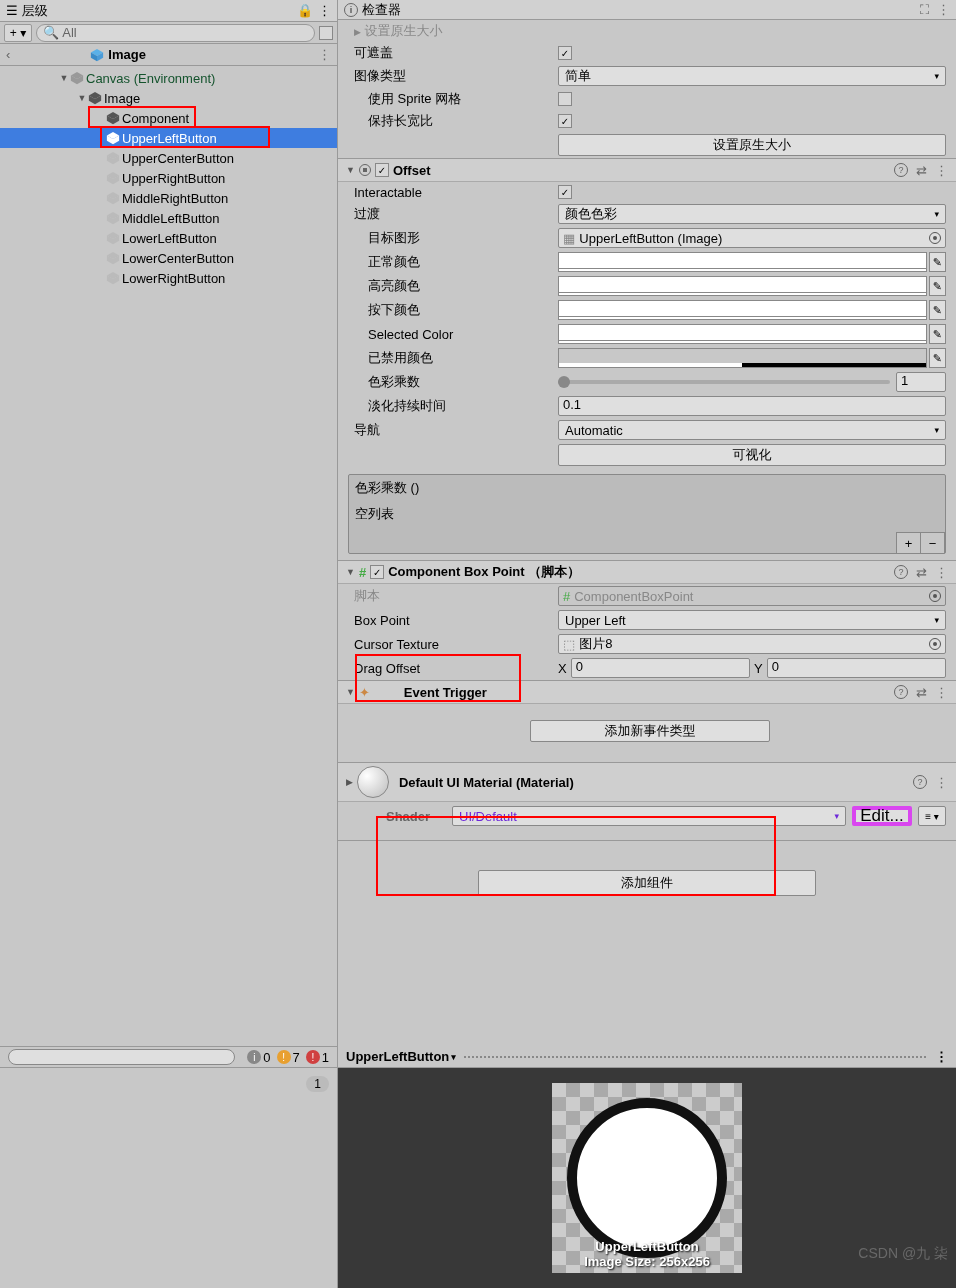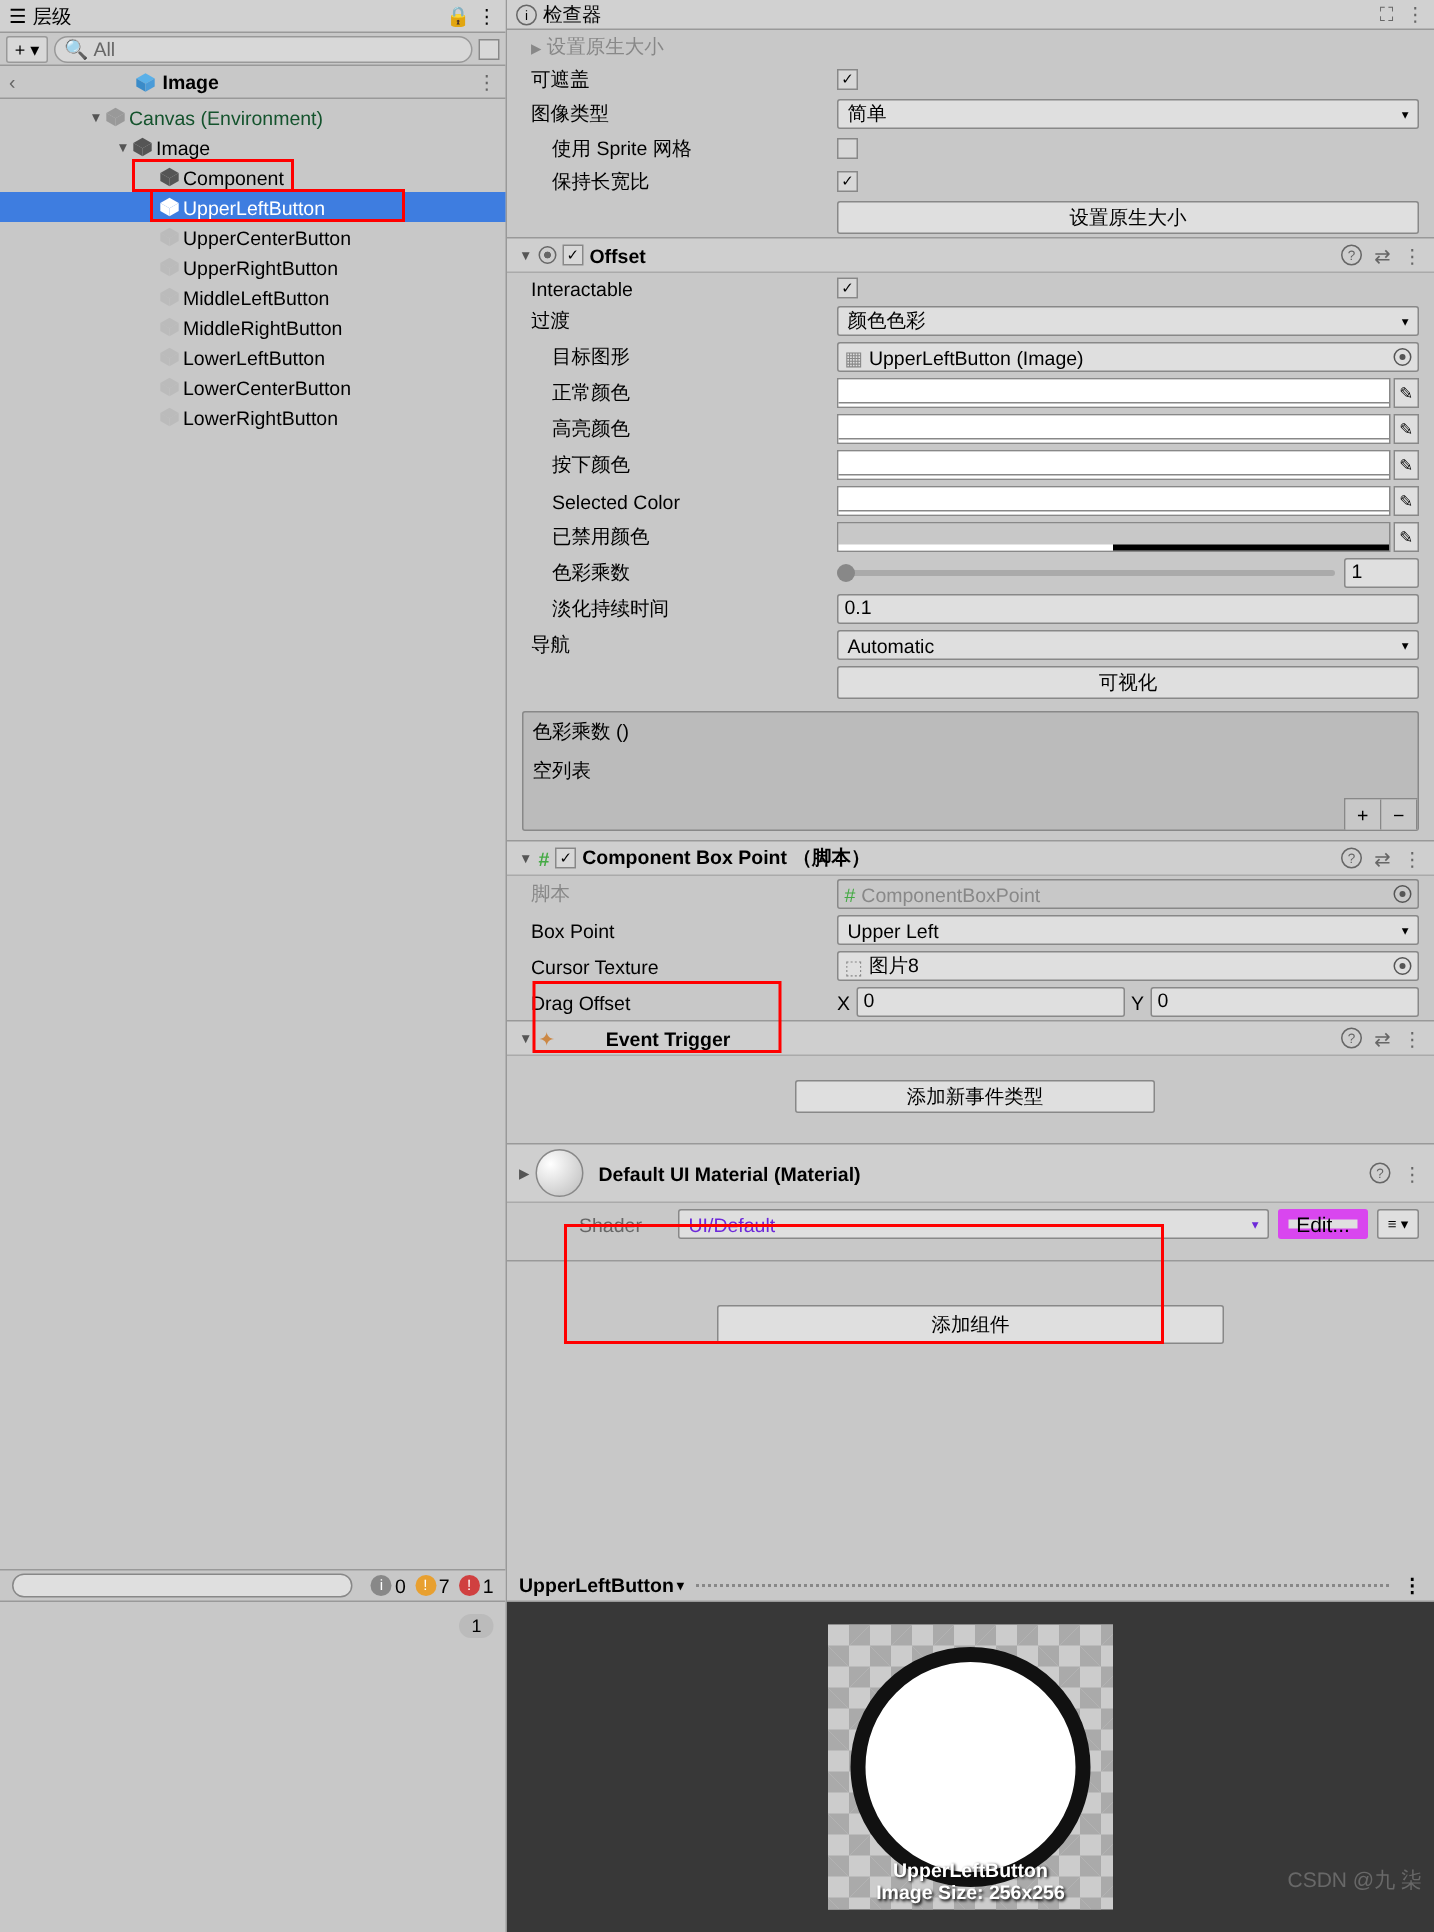--- a/index.html
+++ b/index.html
@@ -61,22 +61,22 @@
 .comp-header .fold { font-size: 9px; color: #555; }
 .comp-header .comp-title { font-weight: bold; }
 .comp-header .comp-right { margin-left: auto; display: flex; gap: 8px; color: #666; align-items: center; }
 .help-icon { width: 14px; height: 14px; border: 1px solid #666; border-radius: 50%; font-size: 9px; display: flex; align-items: center; justify-content: center; }
 
 .event-box { margin: 6px 10px; background: #bbb; border: 1px solid #888; border-radius: 2px; padding: 4px 6px; min-height: 80px; position: relative; }
 .event-box-title { font-size: 13px; margin-bottom: 8px; }
 .event-footer { position: absolute; bottom: 0; right: 0; display: flex; border-top: 1px solid #888; border-left: 1px solid #888; }
 .event-footer div { width: 24px; height: 20px; display: flex; align-items: center; justify-content: center; background: #c8c8c8; border-right: 1px solid #888; }
 .shader-row { display: flex; align-items: center; padding: 4px 10px; gap: 6px; }
-.shader-label { color: #666; width: 60px; }
-.edit-btn { width: 60px; height: 20px; background: #dfdfdf; border: 7px solid #d946ef; border-radius: 2px; display: flex; align-items: center; justify-content: center; font-size: 14px; }
+.shader-label { color: #666; width: 60px; font-weight: bold; }
+.edit-btn { width: 60px; height: 20px; background: #dfdfdf; border: 4px solid #d946ef; border-radius: 2px; display: flex; align-items: center; justify-content: center; font-size: 17px; }
 
 .bottom-section { height: 242px; display: flex; }
 .bottom-left { width: 338px; border-right: 1px solid #999; }
 .bottom-right { flex: 1; background: #383838; display: flex; flex-direction: column; }
 .status-bar { height: 22px; background: #c8c8c8; border-top: 1px solid #999; border-bottom: 1px solid #999; display: flex; align-items: center; justify-content: flex-end; padding: 0 8px; gap: 6px; font-size: 12px; }
 .badge { display: flex; align-items: center; gap: 2px; }
 .badge .ico { width: 14px; height: 14px; border-radius: 50%; display: flex; align-items: center; justify-content: center; font-size: 10px; color: white; }
 .preview-header { height: 22px; background: #c8c8c8; border-bottom: 1px solid #999; display: flex; align-items: center; padding: 0 8px; font-weight: bold; }
 .preview-area { flex: 1; display: flex; align-items: center; justify-content: center; background: #383838; position: relative; }
 .checker { width: 190px; height: 190px; background-image: linear-gradient(45deg, #aaa 25%, transparent 25%), linear-gradient(-45deg, #aaa 25%, transparent 25%), linear-gradient(45deg, transparent 75%, #aaa 75%), linear-gradient(-45deg, transparent 75%, #aaa 75%); background-size: 28px 28px; background-position: 0 0, 0 14px, 14px -14px, -14px 0; background-color: #ccc; display: flex; align-items: center; justify-content: center; position: relative; }
@@ -175,30 +175,30 @@
           </svg>
           <span class="tree-label">UpperRightButton</span>
         </div>
         <div class="tree-row" style="padding-left: 94px;">
           <span class="tree-arrow"></span>
           <svg class="cube-svg tree-cube" viewBox="0 0 16 16">
             <polygon points="8,1 15,5 8,9 1,5" fill="#bbb"></polygon>
             <polygon points="1,5 8,9 8,15 1,11" fill="#bbb"></polygon>
             <polygon points="15,5 8,9 8,15 15,11" fill="#bbb"></polygon>
           </svg>
+          <span class="tree-label">MiddleRightButton</span>
+        </div>
+        <div class="tree-row" style="padding-left: 94px;">
+          <span class="tree-arrow"></span>
+          <svg class="cube-svg tree-cube" viewBox="0 0 16 16">
+            <polygon points="8,1 15,5 8,9 1,5" fill="#bbb"></polygon>
+            <polygon points="1,5 8,9 8,15 1,11" fill="#bbb"></polygon>
+            <polygon points="15,5 8,9 8,15 15,11" fill="#bbb"></polygon>
+          </svg>
           <span class="tree-label">MiddleLeftButton</span>
-        </div>
-        <div class="tree-row" style="padding-left: 94px;">
-          <span class="tree-arrow"></span>
-          <svg class="cube-svg tree-cube" viewBox="0 0 16 16">
-            <polygon points="8,1 15,5 8,9 1,5" fill="#bbb"></polygon>
-            <polygon points="1,5 8,9 8,15 1,11" fill="#bbb"></polygon>
-            <polygon points="15,5 8,9 8,15 15,11" fill="#bbb"></polygon>
-          </svg>
-          <span class="tree-label">MiddleRightButton</span>
         </div>
         <div class="tree-row" style="padding-left: 94px;">
           <span class="tree-arrow"></span>
           <svg class="cube-svg tree-cube" viewBox="0 0 16 16">
             <polygon points="8,1 15,5 8,9 1,5" fill="#bbb"></polygon>
             <polygon points="1,5 8,9 8,15 1,11" fill="#bbb"></polygon>
             <polygon points="15,5 8,9 8,15 15,11" fill="#bbb"></polygon>
           </svg>
           <span class="tree-label">LowerLeftButton</span>
         </div>

